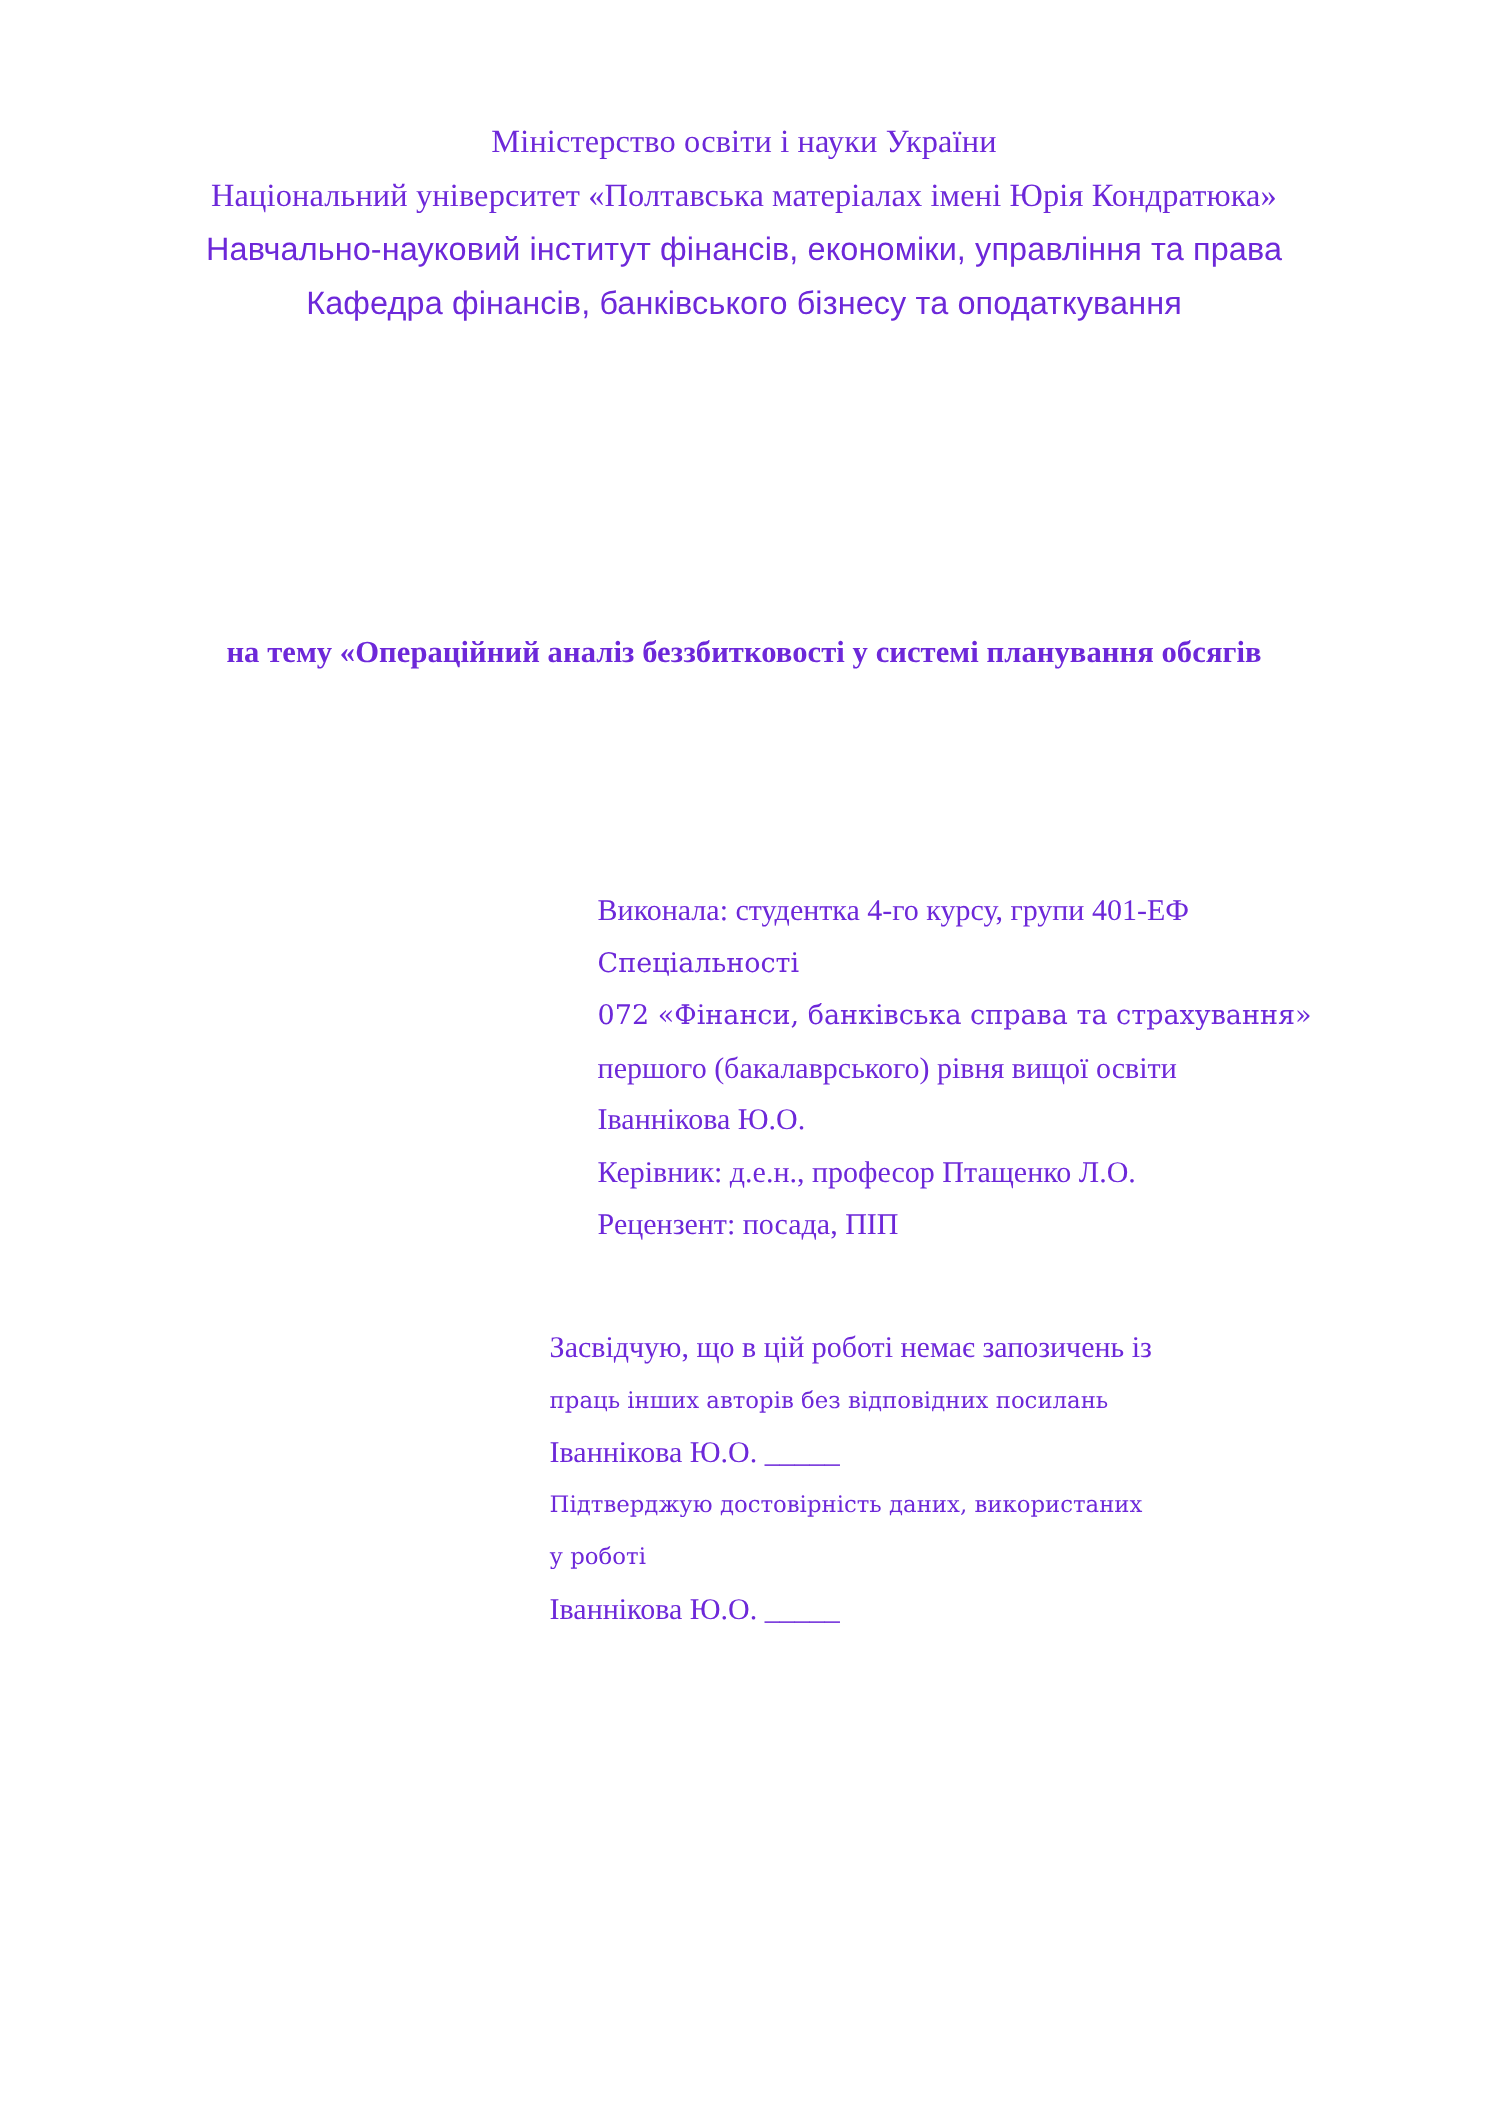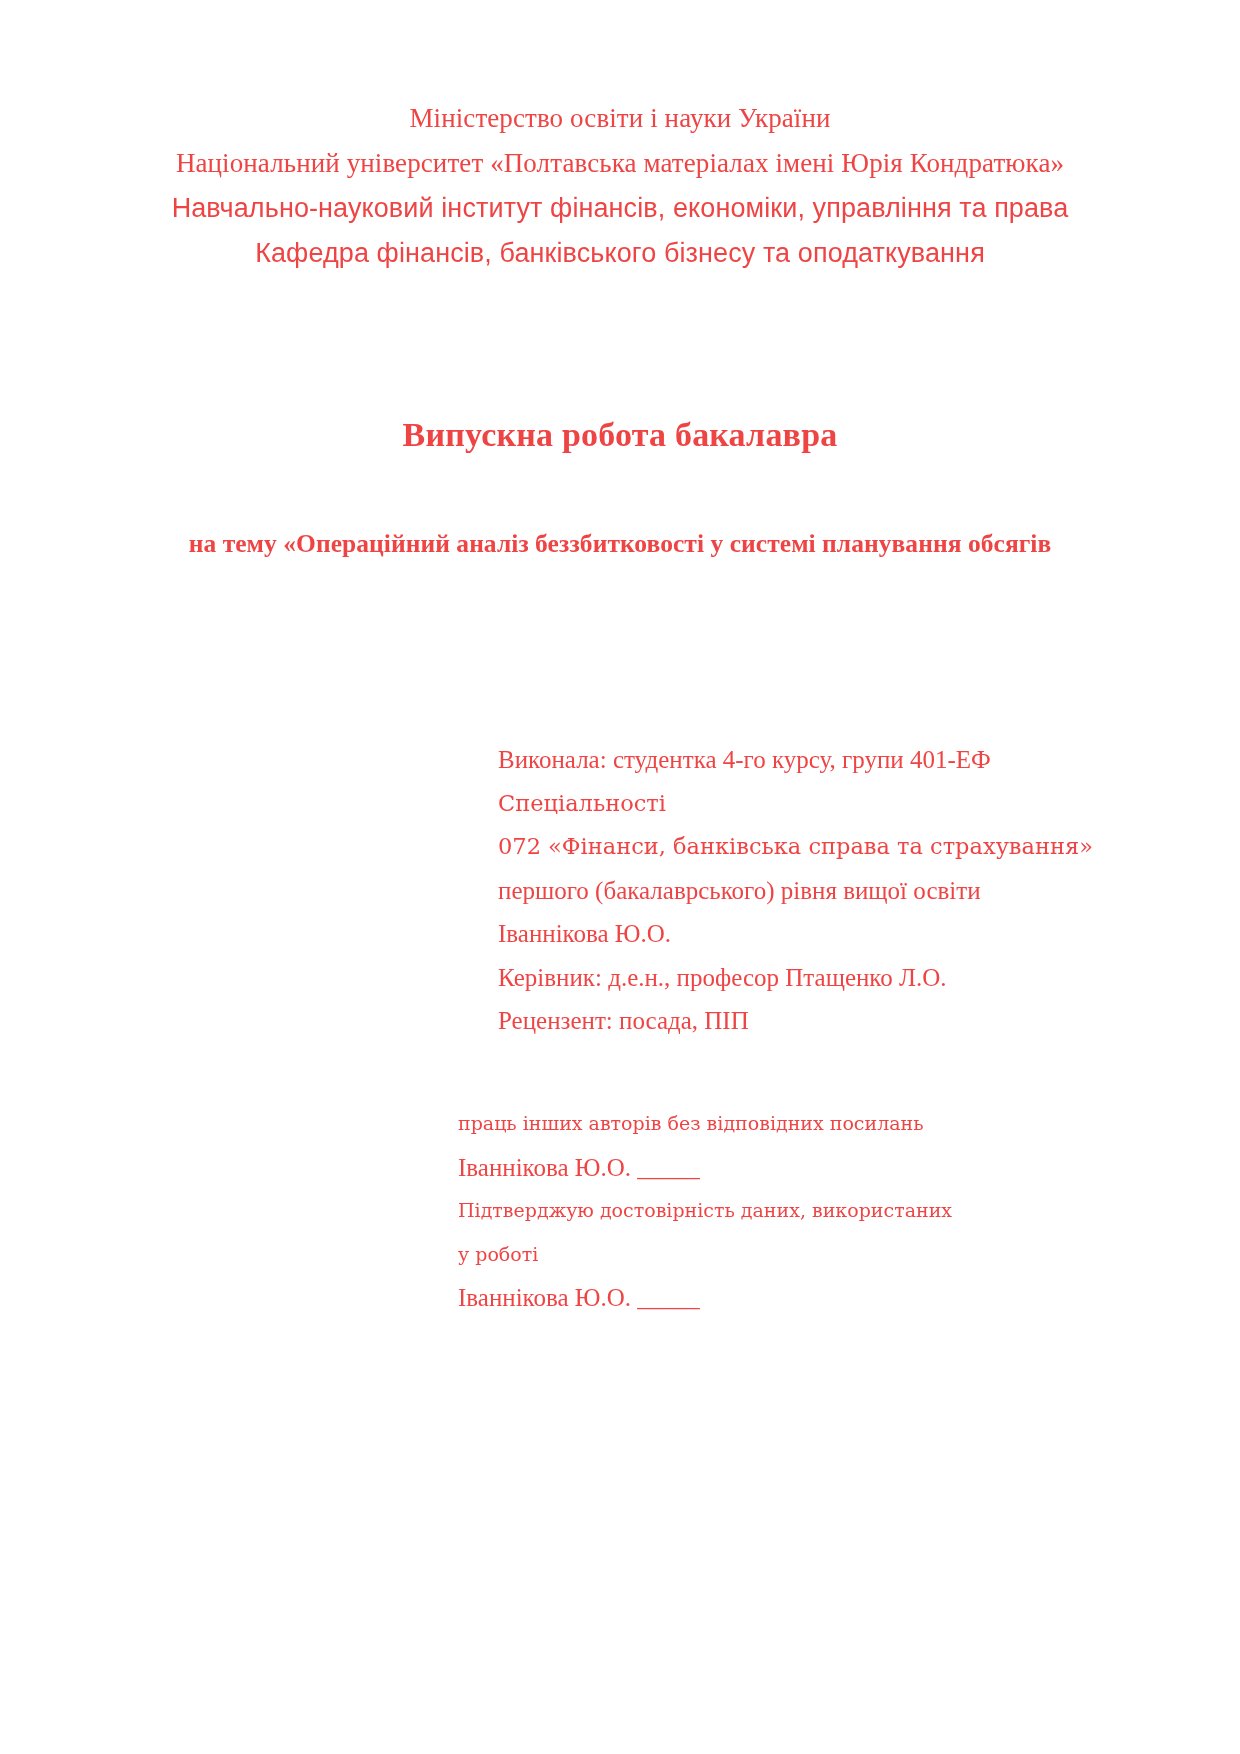--- a/index.html
+++ b/index.html
@@ -7,21 +7,21 @@
     padding: 0;
     background: #ffffff;
   }
   .page {
     position: relative;
     width: 1240px;
     height: 1754px;
     margin: 0 auto;
     background: #ffffff;
     overflow: hidden;
-    color: #ef4444;
+    color: #6d28d9;
     font-family: "Liberation Serif", "DejaVu Serif", serif;
     -webkit-font-smoothing: antialiased;
   }
 
   
   .header-block {
     position: absolute;
     left: 0;
     right: 0;
     top: 96px;
@@ -128,37 +128,37 @@
 
 <div class="page">
 
   <div class="header-block">
     <div class="header-line">Міністерство освіти і науки України</div>
     <div class="header-line">Національний університет «Полтавська матеріалах імені Юрія Кондратюка»</div>
     <div class="header-line alt">Навчально-науковий інститут фінансів, економіки, управління та права</div>
     <div class="header-line alt">Кафедра фінансів, банківського бізнесу та оподаткування</div>
   </div>
 
-  <div class="doc-title">Випускна робота бакалавра</div>
 
   <div class="theme-block">
     <div class="theme-line">на тему «Операційний аналіз беззбитковості у системі планування обсягів</div>
   </div>
 
   <div class="author-block">
     <div class="ln">Виконала: студентка 4-го курсу, групи 401-ЕФ</div>
     <div class="ln sans">Спеціальності</div>
     <div class="ln sans">072 «Фінанси, банківська справа та страхування»</div>
     <div class="ln">першого (бакалаврського) рівня вищої освіти</div>
     <div class="ln">Іваннікова Ю.О.</div>
     <div class="ln">Керівник: д.е.н., професор Птащенко Л.О.</div>
     <div class="ln">Рецензент: посада, ПІП</div>
   </div>
 
   <div class="declaration-block">
+    <div class="ln">Засвідчую, що в цій роботі немає запозичень із</div>
     <div class="ln sans">праць інших авторів без відповідних посилань</div>
     <div class="ln">Іваннікова Ю.О.  _____</div>
     <div class="ln sans">Підтверджую достовірність даних, використаних</div>
     <div class="ln sans">у роботі</div>
     <div class="ln">Іваннікова Ю.О.  _____</div>
   </div>
 
 
 </div>
 

